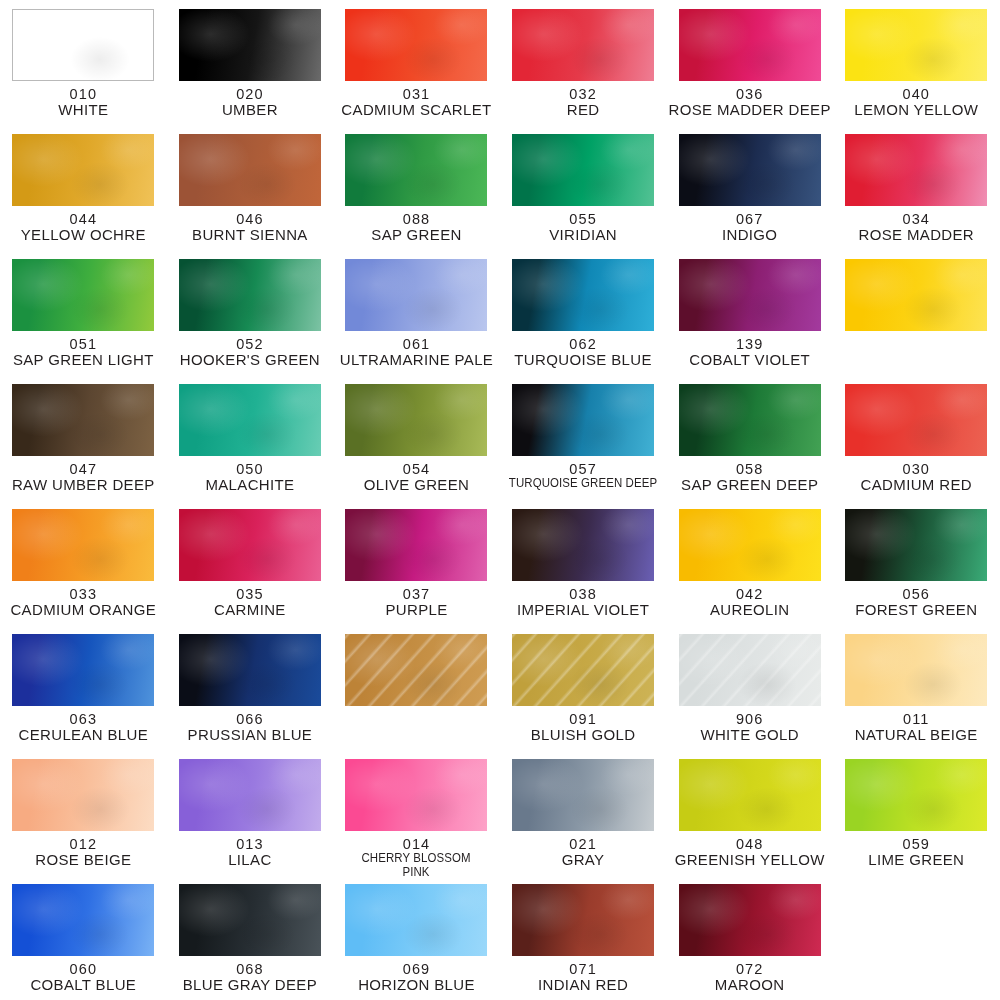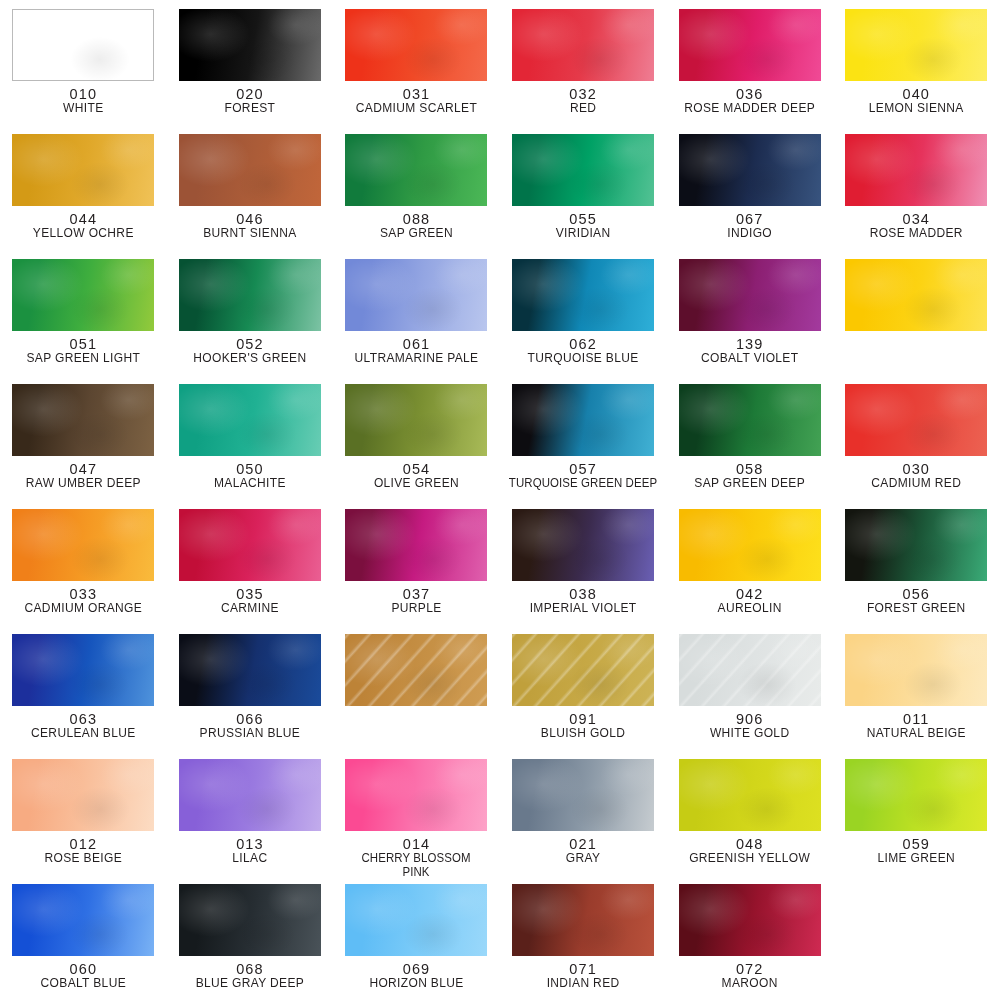--- a/index.html
+++ b/index.html
@@ -84,21 +84,21 @@
 
   .swatch-code {
     display: block;
     font-size: 14.5px;
     letter-spacing: 1.1px;
     color: #231f20;
   }
 
   .swatch-label {
     display: block;
-    font-size: 12px;
+    font-size: 15px;
     letter-spacing: 0.35px;
     color: #231f20;
     white-space: pre-line;
   }
 
   .swatch-label.condensed {
     font-size: 12.2px;
     letter-spacing: 0.1px;
     transform: scaleX(0.94);
   }
@@ -111,21 +111,21 @@
       <div class="swatch-chip bordered" style="background: linear-gradient(100deg, rgb(255, 255, 255) 0%, rgb(255, 255, 255) 18%, rgb(255, 255, 255) 52%, rgb(255, 255, 255) 100%);"></div>
       <div class="swatch-caption">
         <span class="swatch-code">010</span>
         <span class="swatch-label">WHITE</span>
       </div>
     </div>
     <div class="swatch-cell">
       <div class="swatch-chip" style="background: linear-gradient(100deg, rgb(0, 0, 0) 0%, rgb(0, 0, 0) 18%, rgb(21, 21, 21) 52%, rgb(107, 107, 107) 100%);"></div>
       <div class="swatch-caption">
         <span class="swatch-code">020</span>
-        <span class="swatch-label">FOREST</span>
+        <span class="swatch-label">UMBER</span>
       </div>
     </div>
     <div class="swatch-cell">
       <div class="swatch-chip" style="background: linear-gradient(100deg, rgb(238, 50, 25) 0%, rgb(238, 50, 25) 18%, rgb(240, 74, 39) 52%, rgb(244, 105, 74) 100%);"></div>
       <div class="swatch-caption">
         <span class="swatch-code">031</span>
         <span class="swatch-label">CADMIUM SCARLET</span>
       </div>
     </div>
     <div class="swatch-cell">
@@ -139,21 +139,21 @@
       <div class="swatch-chip" style="background: linear-gradient(100deg, rgb(199, 18, 60) 0%, rgb(199, 18, 60) 18%, rgb(224, 29, 104) 52%, rgb(240, 74, 150) 100%);"></div>
       <div class="swatch-caption">
         <span class="swatch-code">036</span>
         <span class="swatch-label">ROSE MADDER DEEP</span>
       </div>
     </div>
     <div class="swatch-cell">
       <div class="swatch-chip" style="background: linear-gradient(100deg, rgb(251, 227, 19) 0%, rgb(251, 227, 19) 18%, rgb(252, 230, 42) 52%, rgb(253, 238, 98) 100%);"></div>
       <div class="swatch-caption">
         <span class="swatch-code">040</span>
-        <span class="swatch-label">LEMON SIENNA</span>
+        <span class="swatch-label">LEMON YELLOW</span>
       </div>
     </div>
     <div class="swatch-cell">
       <div class="swatch-chip" style="background: linear-gradient(100deg, rgb(212, 154, 22) 0%, rgb(212, 154, 22) 18%, rgb(224, 168, 42) 52%, rgb(240, 194, 87) 100%);"></div>
       <div class="swatch-caption">
         <span class="swatch-code">044</span>
         <span class="swatch-label">YELLOW OCHRE</span>
       </div>
     </div>
     <div class="swatch-cell">

